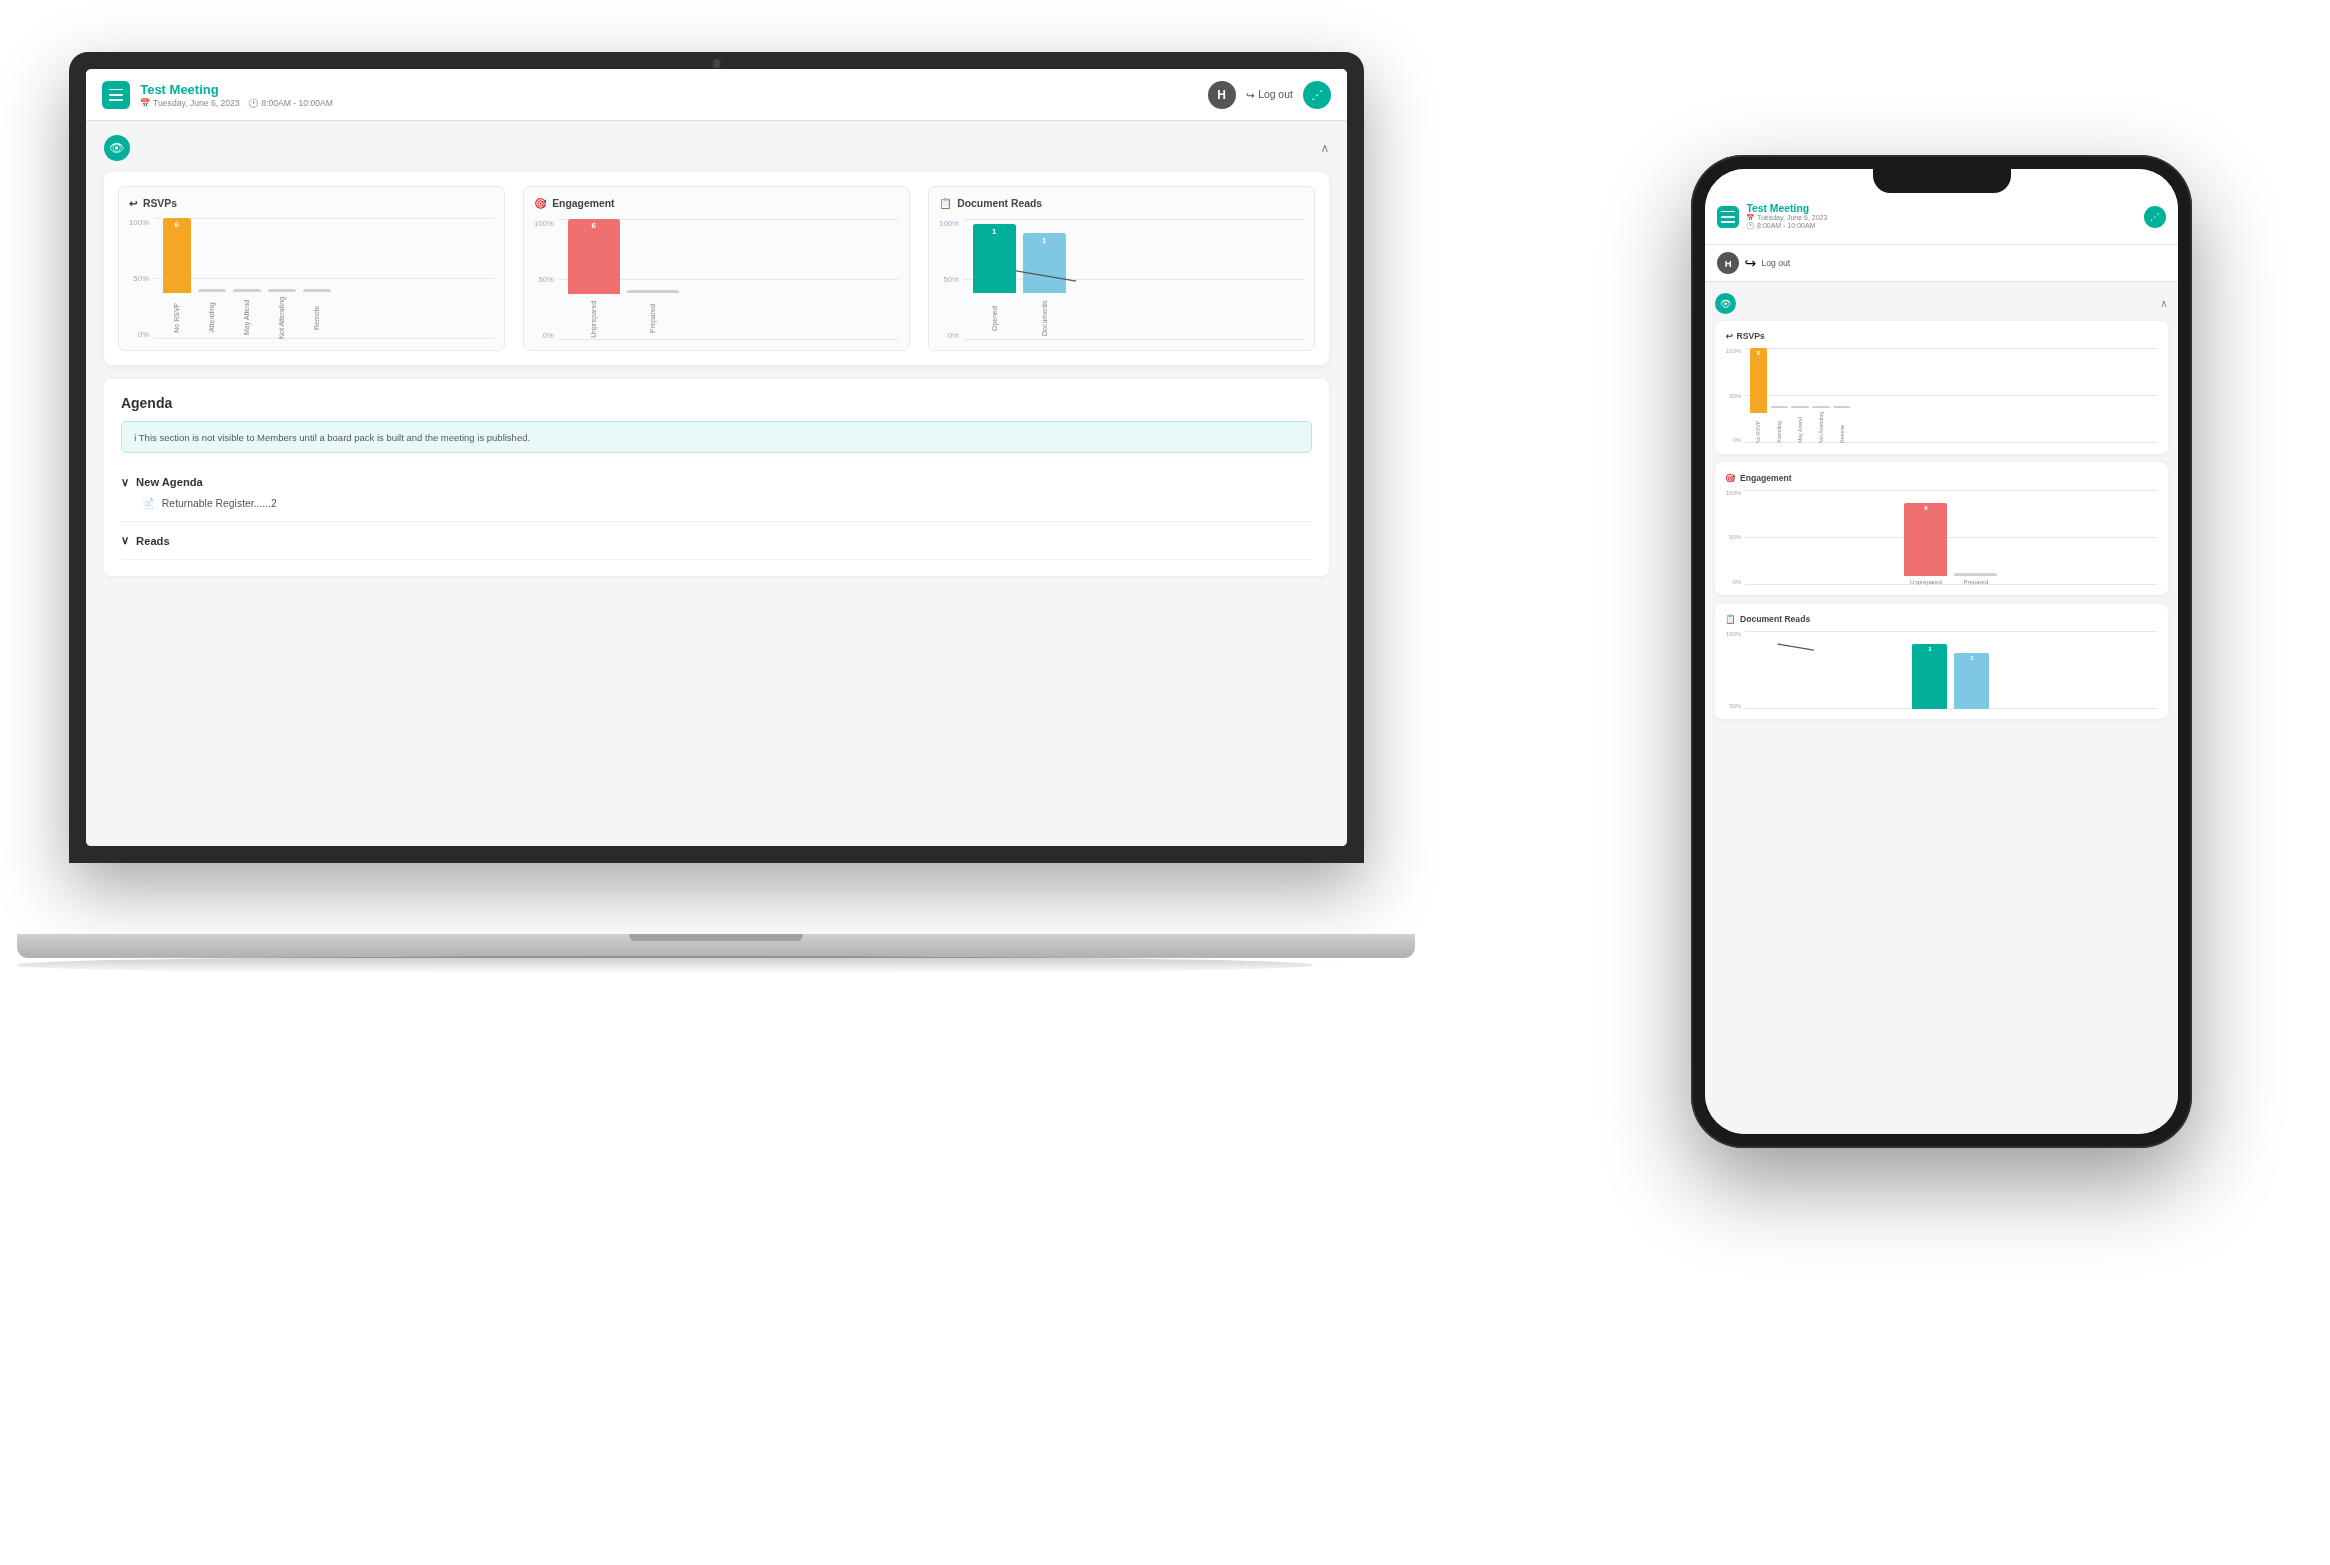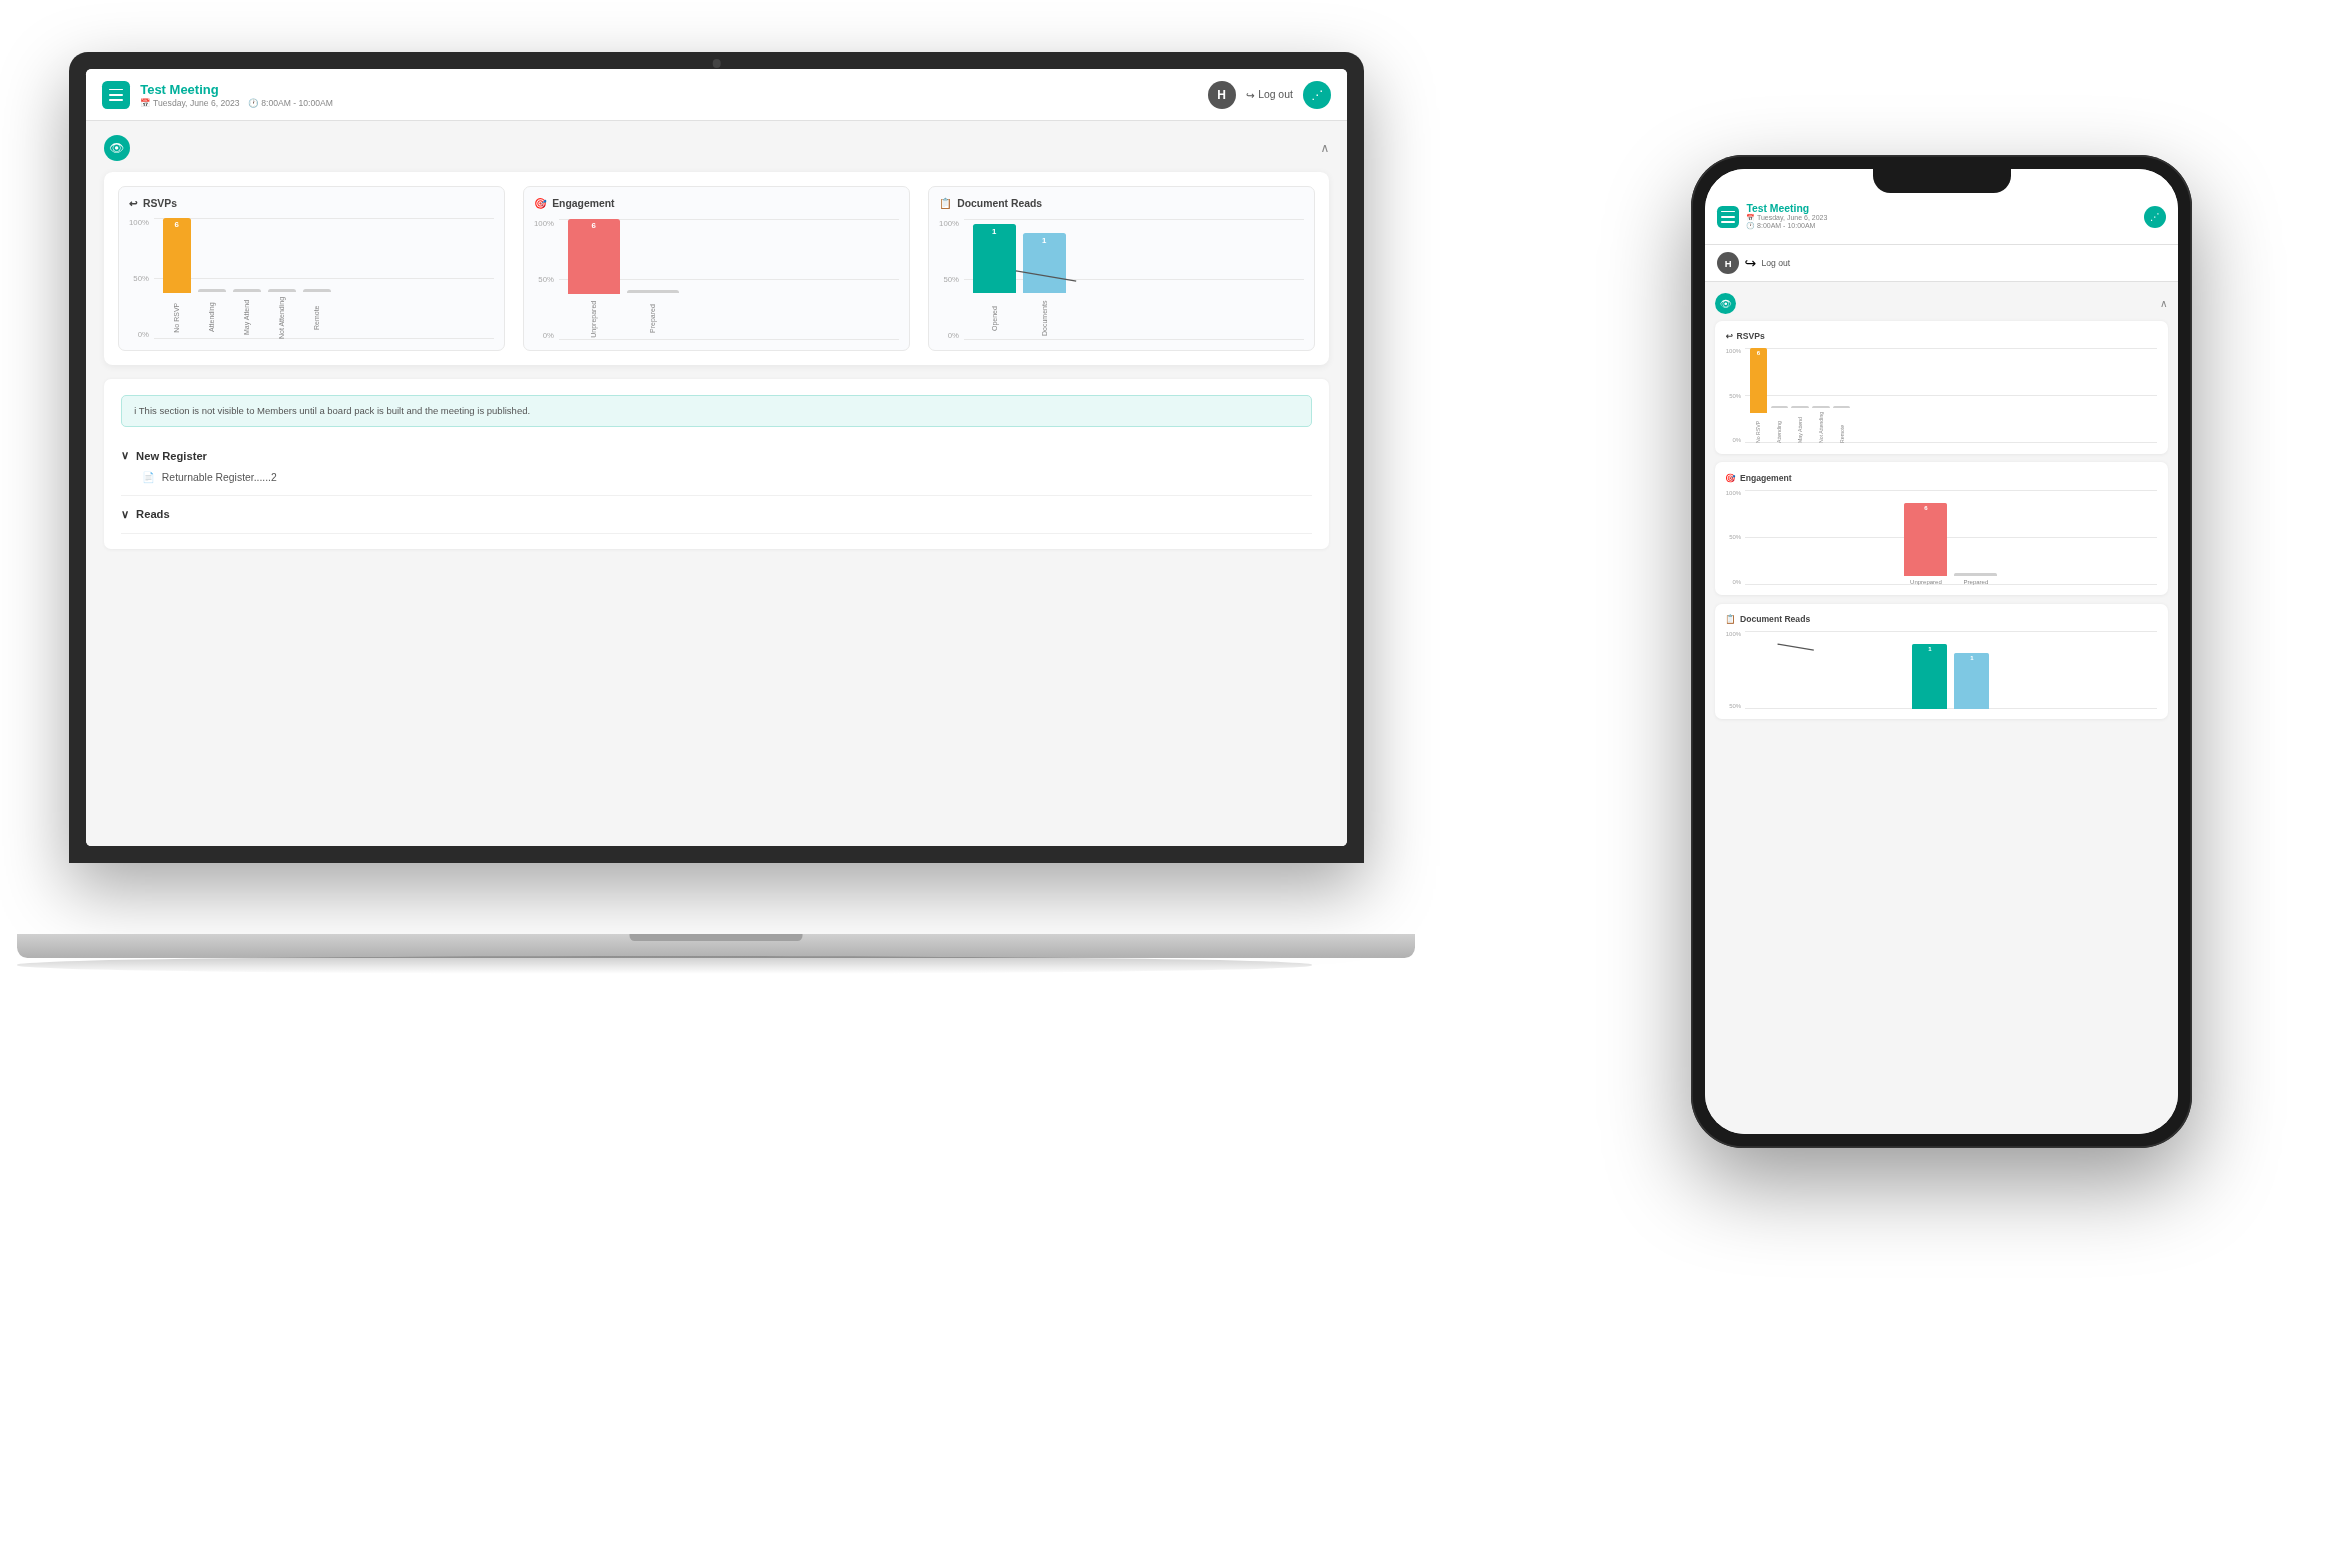--- a/index.html
+++ b/index.html
@@ -712,29 +712,30 @@
                     </div>
                   </div>
                 </div>
               </div>
 
             </div>
           </div>
 
 
           <div class="section-card">
+            <div class="section-title" style="margin-bottom:10.4px;">Agenda</div>
 
             <div class="info-notice">
               <span>ℹ This section is not visible to Members until a board pack is built and the meeting is published.</span>
             </div>
 
             <div class="agenda-item">
               <div class="agenda-section">
                 <span>∨</span>
-                <span>New Register</span>
+                <span>New Agenda</span>
               </div>
               <div class="agenda-sub">
                 <span>📄</span>
                 <span>Returnable Register......2</span>
               </div>
             </div>
 
             <div class="agenda-item">
               <div class="agenda-section">
                 <span>∨</span>

